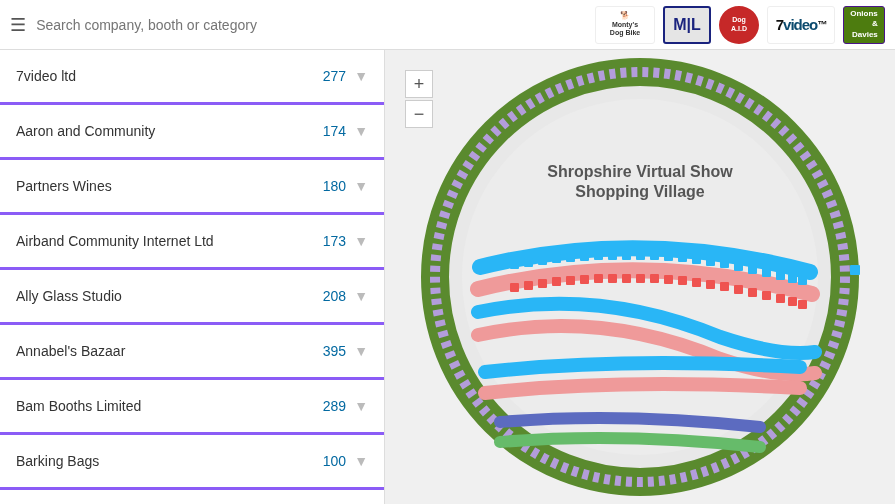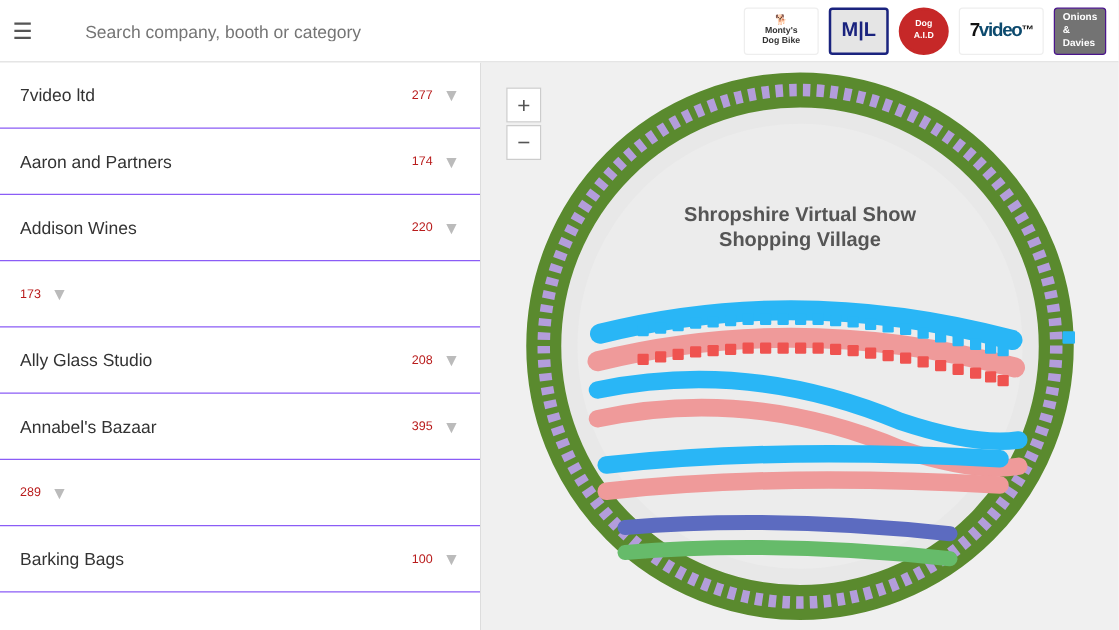--- a/index.html
+++ b/index.html
@@ -23,21 +23,20 @@
     }
     .search-bar {
       flex: 1;
       max-width: 300px;
       height: 32px;
       border: none;
       outline: none;
       font-size: 14px;
       color: #999;
       background: transparent;
-      margin-left: 32px;
     }
     .logo-strip {
       display: flex;
       align-items: center;
       gap: 8px;
       margin-left: auto;
     }
     .logo-item {
       height: 38px;
       display: flex;
@@ -100,36 +99,36 @@
       flex-shrink: 0;
       background: #fff;
       border-right: 1px solid #ddd;
       overflow-y: auto;
     }
     .sidebar-item {
       display: flex;
       align-items: center;
       justify-content: space-between;
       padding: 18px 16px 18px 16px;
-      border-bottom: 1px solid #8b5cf6;
+      border-bottom: 3px solid #8b5cf6;
       position: relative;
       cursor: pointer;
     }
     .sidebar-item-name {
       font-size: 14px;
       color: #333;
     }
     .sidebar-item-right {
       display: flex;
       align-items: center;
       gap: 8px;
     }
     .sidebar-item-number {
-      font-size: 10px;
-      color: #b91c1c;
+      font-size: 14px;
+      color: #0369a1;
     }
     .bookmark-icon {
       color: #bbb;
       font-size: 14px;
     }
 
     
     .map-area {
       flex: 1;
       background: #f0f0f0;
@@ -182,71 +181,73 @@
     </div>
     <div class="logo-item logo-ml">M|L</div>
     <div class="logo-item logo-dog" style="background:#c62828;border-radius:50%;display:flex;flex-direction:column;align-items:center;justify-content:center;border:2px solid #c62828;">
       <span style="font-size:7px;color:#fff;text-align:center;line-height:1.2;">Dog<br>A.I.D</span>
     </div>
     <div class="logo-item logo-7video" style="font-weight:900;font-size:15px;letter-spacing:-1px;">
       <span style="color:#111;">7</span>
         <span style="color:#0c4a6e;">video</span>
         <span style="color:#111;font-size:10px;">™</span>
     </div>
-    <div class="logo-item logo-onions" style="background:#737373;color:#fff;border-color:#4a148c;font-size:8px;text-align:left;line-height:1.3;width:42px;">
+    <div class="logo-item logo-onions" style="background:#4d7c0f;color:#fff;border-color:#4a148c;font-size:8px;text-align:right;line-height:1.3;width:42px;">
       Onions<br>&amp;<br>Davies
     </div>
   </div>
 </div>
 
 <div class="main">
 
   <div class="sidebar">
   <div class="sidebar-item">
       <span class="sidebar-item-name">7video ltd</span>
       <div class="sidebar-item-right">
         <span class="sidebar-item-number">277</span>
         <span class="bookmark-icon">▼</span>
       </div>
     </div>
       <div class="sidebar-item">
-      <span class="sidebar-item-name">Aaron and Partners</span>
+      <span class="sidebar-item-name">Aaron and Community</span>
       <div class="sidebar-item-right">
         <span class="sidebar-item-number">174</span>
         <span class="bookmark-icon">▼</span>
       </div>
     </div>
       <div class="sidebar-item">
-      <span class="sidebar-item-name">Addison Wines</span>
-      <div class="sidebar-item-right">
-        <span class="sidebar-item-number">220</span>
-        <span class="bookmark-icon">▼</span>
-      </div>
-    </div>
-      <div class="sidebar-item">
+      <span class="sidebar-item-name">Partners Wines</span>
+      <div class="sidebar-item-right">
+        <span class="sidebar-item-number">180</span>
+        <span class="bookmark-icon">▼</span>
+      </div>
+    </div>
+      <div class="sidebar-item">
+      <span class="sidebar-item-name">Airband Community Internet Ltd</span>
       <div class="sidebar-item-right">
         <span class="sidebar-item-number">173</span>
         <span class="bookmark-icon">▼</span>
       </div>
     </div>
       <div class="sidebar-item">
       <span class="sidebar-item-name">Ally Glass Studio</span>
       <div class="sidebar-item-right">
         <span class="sidebar-item-number">208</span>
         <span class="bookmark-icon">▼</span>
       </div>
     </div>
       <div class="sidebar-item">
       <span class="sidebar-item-name">Annabel's Bazaar</span>
       <div class="sidebar-item-right">
         <span class="sidebar-item-number">395</span>
         <span class="bookmark-icon">▼</span>
       </div>
     </div>
       <div class="sidebar-item">
+      <span class="sidebar-item-name">Bam Booths Limited</span>
       <div class="sidebar-item-right">
         <span class="sidebar-item-number">289</span>
         <span class="bookmark-icon">▼</span>
       </div>
     </div>
       <div class="sidebar-item">
       <span class="sidebar-item-name">Barking Bags</span>
       <div class="sidebar-item-right">
         <span class="sidebar-item-number">100</span>
         <span class="bookmark-icon">▼</span>

